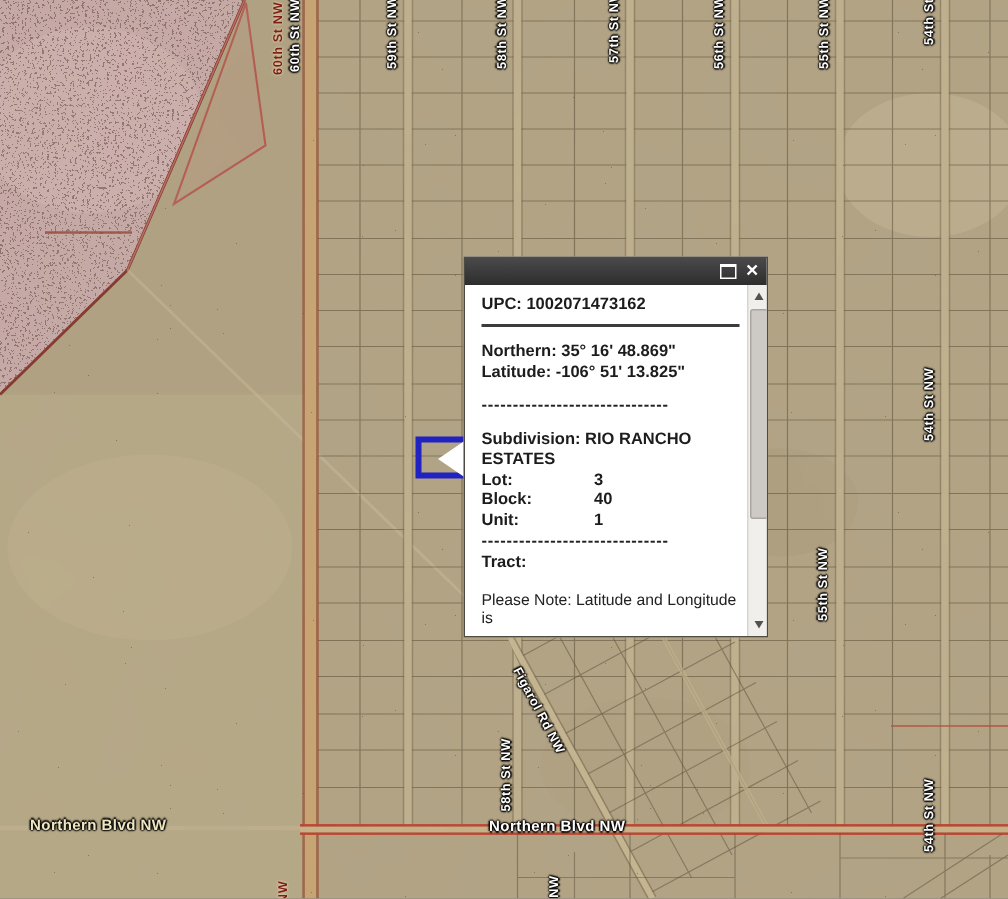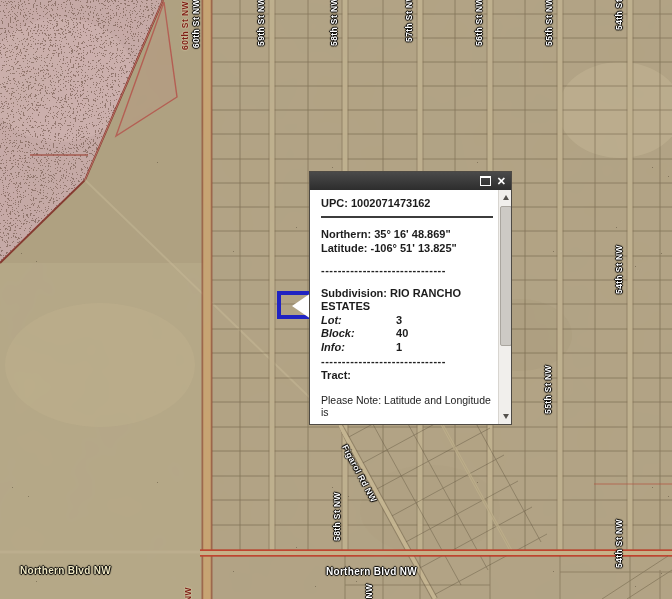--- a/index.html
+++ b/index.html
@@ -12,21 +12,21 @@
         font:bold 8.5px "Liberation Sans",sans-serif;color:#fff;white-space:nowrap;
         letter-spacing:.4px;
         text-shadow:1px 0 1px #000,-1px 0 1px #000,0 1px 1px #000,0 -1px 1px #000;}
   .vlab.red{color:#7d1f16;text-shadow:0 0 2px #e4d6b4,0 0 1px #e4d6b4;}
   .dlab{position:absolute;z-index:3;transform:rotate(62deg);transform-origin:0 0;
         font:bold 8.5px "Liberation Sans",sans-serif;color:#fff;white-space:nowrap;
         letter-spacing:.4px;
         text-shadow:1px 0 1px #000,-1px 0 1px #000,0 1px 1px #000,0 -1px 1px #000;}
   .hlab{position:absolute;z-index:3;font:bold 10px "Liberation Sans",sans-serif;color:#fff;
         white-space:nowrap;letter-spacing:.3px;
-        text-shadow:1px 0 1px #000,-1px 0 1px #000,0 1px 1px #000,0 -1px 1px #000;margin-top:20px;}
+        text-shadow:1px 0 1px #000,-1px 0 1px #000,0 1px 1px #000,0 -1px 1px #000;}
   .hlab.cream{color:#efe7c2;}
 
   
   .sel-parcel{position:absolute;z-index:4;left:277px;top:291px;width:36px;height:28px;
               box-sizing:border-box;border:4px solid #2023c2;}
 
   
   .popup{position:absolute;z-index:6;left:309px;top:171px;width:203px;
          border:1px solid #4e4a44;box-sizing:border-box;background:#fff;}
   .popup-tail{position:absolute;z-index:5;left:292px;top:293px;width:0;height:0;
@@ -43,21 +43,21 @@
   .popup-content{position:absolute;left:0;top:0;right:13px;bottom:0;overflow:hidden;
                  padding:6px 5px 0 11px;color:#1c1c1c;
                  font:bold 11px/13.5px "Liberation Sans",sans-serif;}
   .popup-content .sep{border:0;border-top:2px solid #3c3c3c;margin:5px 0 4px 0;}
   .popup-content .dashes{letter-spacing:.5px;color:#222;margin-top:8px;overflow:hidden;
                          white-space:nowrap;height:13px;}
   .popup-content .dashes.tight{margin-top:1px;}
   .row{margin-top:1px;}
   .gap-top{margin-top:10px;}
   .acct-link{color:#2b7ab2;text-decoration:underline;cursor:pointer;}
-  .kv .k{display:inline-block;width:72px;font-style:italic;}
+  .kv .k{display:inline-block;width:72px;}
   .note{margin-top:11px;font-weight:normal;font-size:10.5px;line-height:12px;color:#222;}
 
   
   .sb{position:absolute;right:0;top:0;width:13px;height:100%;background:#f1efec;
       border-left:1px solid #d8d5d0;box-sizing:border-box;}
   .sb-btn{position:absolute;left:0;width:13px;height:13px;display:flex;
           align-items:center;justify-content:center;cursor:pointer;}
   .sb-btn.up{top:1px;}
   .sb-btn.down{bottom:1px;}
   .tri-up{width:0;height:0;border-left:3.5px solid transparent;
@@ -218,21 +218,21 @@
         </div>
         <div class="kv">
           <span class="k">Lot:</span>
           <span class="v">3</span>
         </div>
         <div class="kv">
           <span class="k">Block:</span>
           <span class="v">40</span>
         </div>
         <div class="kv">
-          <span class="k">Info:</span>
+          <span class="k">Unit:</span>
           <span class="v">1</span>
         </div>
         <div class="dashes tight">------------------------------</div>
         <div class="row">
           <span>Tract:</span>
           <span></span>
         </div>
         <div class="note">
           <div>Please Note: Latitude and Longitude is</div>
 

